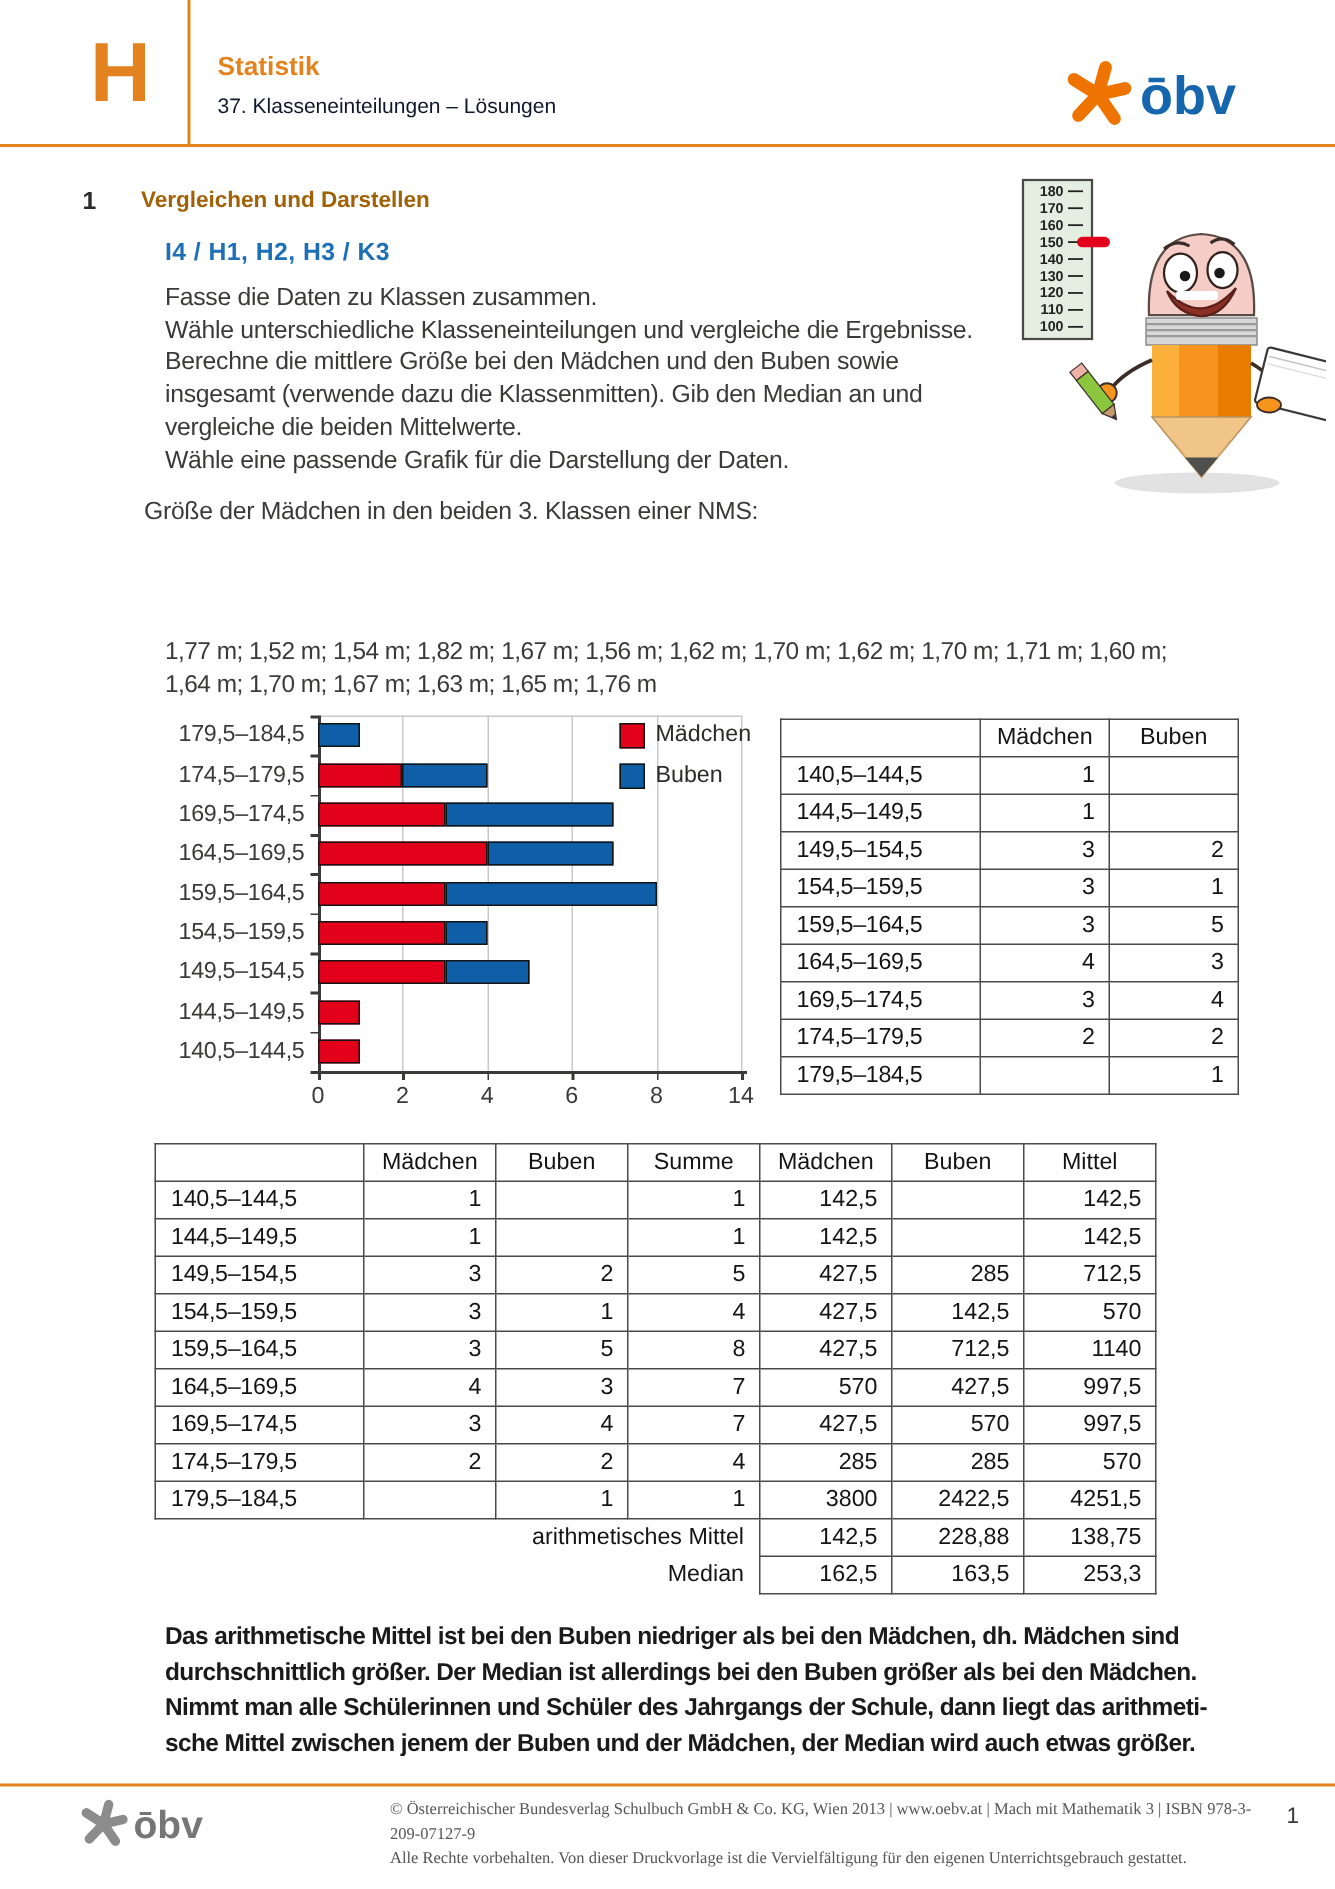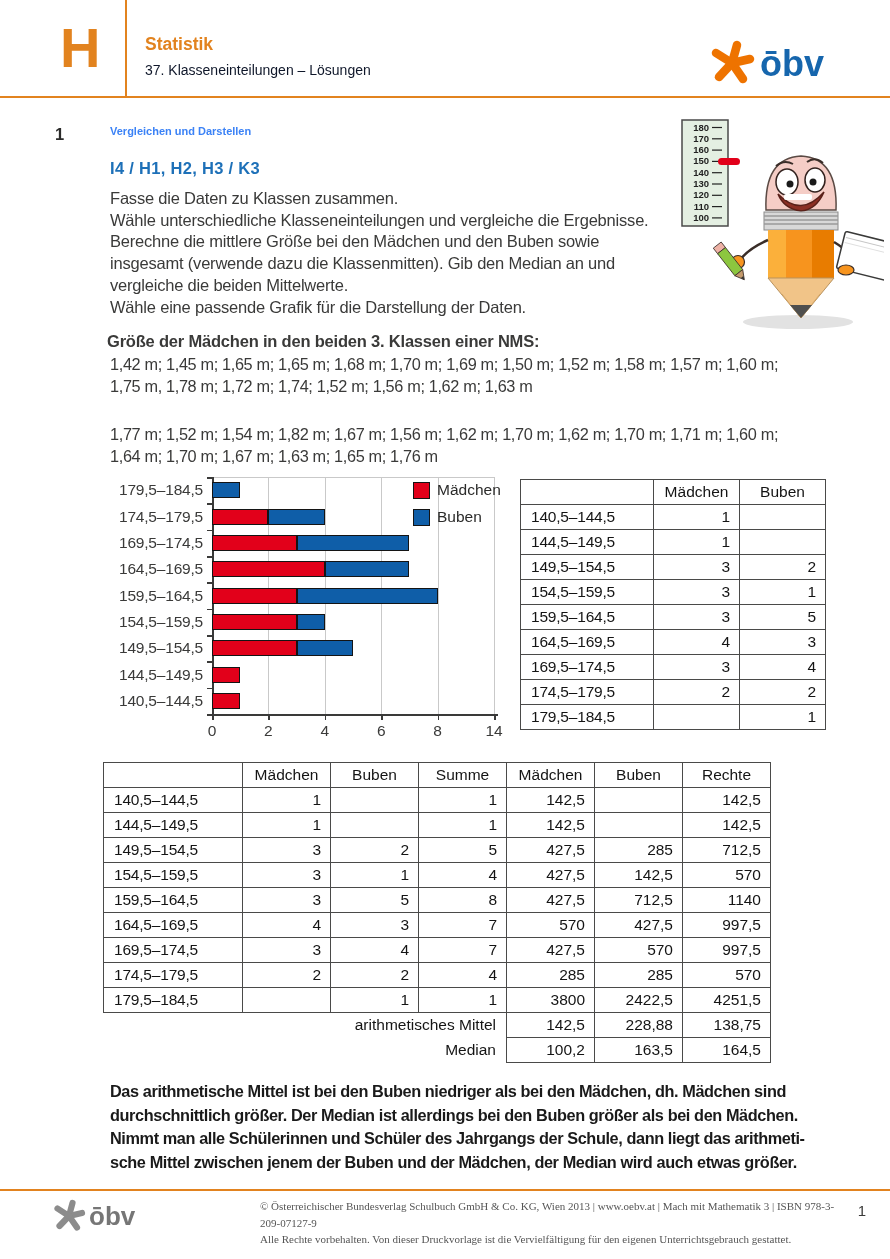--- a/index.html
+++ b/index.html
@@ -9,27 +9,27 @@
 
   
   .h-letter{left:60px;top:20px;font-size:56px;font-weight:bold;color:#e2831f;line-height:1;}
   .v-rule{left:125px;top:0;width:2px;height:97px;background:#e2831f;}
   .top-rule{left:0;top:96px;width:890px;height:2px;background:#e2831f;}
   .subject{left:145px;top:34px;font-size:17.5px;font-weight:bold;color:#e2831f;}
   .subtitle{left:145px;top:62px;font-size:14px;color:#0f172a;}
 
   
   .sec-num{left:55px;top:125px;font-size:16.5px;font-weight:bold;color:#2b2b2a;}
-  .sec-title{left:110px;top:125px;font-size:11px;font-weight:bold;color:#3b82f6;}
+  .sec-title{left:94px;top:125px;font-size:15px;font-weight:bold;color:#a16207;}
   .competences{left:110px;top:159px;font-size:16.5px;font-weight:bold;color:#1d70b8;letter-spacing:.3px;}
 
   .bodytext{font-size:16.5px;line-height:21.7px;letter-spacing:-0.2px;white-space:pre-line;}
   .intro{left:110px;top:188px;width:700px;}
   .data-head{font-size:16.5px;letter-spacing:-0.2px;}
-  .mh{left:107px;top:332px;font-weight:bold;}
+  .mh{left:96px;top:332px;}
   .mlines{left:110px;top:354px;width:780px;font-size:16.3px;line-height:21.8px;letter-spacing:-0.35px;white-space:pre-line;}
   .bh{left:110px;top:402px;}
   .blines{left:110px;top:424px;width:780px;font-size:16.3px;line-height:21.8px;letter-spacing:-0.35px;white-space:pre-line;}
 
   
   .chart{left:103px;top:474px;width:402px;height:290px;}
   .gridline{position:absolute;width:1px;background:#c9c9c9;}
   .gridtop{position:absolute;height:1px;background:#c9c9c9;}
   .yaxis{position:absolute;width:2px;background:#3a3a39;}
   .xaxis{position:absolute;height:2px;background:#3a3a39;}
@@ -157,22 +157,20 @@
   <div class="abs sec-title">Vergleichen und Darstellen</div>
   <div class="abs competences">I4  /  H1, H2, H3  /  K3</div>
 
   <div class="abs bodytext intro">Fasse die Daten zu Klassen zusammen.
 Wähle unterschiedliche Klasseneinteilungen und vergleiche die Ergebnisse.
 Berechne die mittlere Größe bei den Mädchen und den Buben sowie
 insgesamt (verwende dazu die Klassenmitten). Gib den Median an und
 vergleiche die beiden Mittelwerte.
 Wähle eine passende Grafik für die Darstellung der Daten.</div>
   <div class="abs data-head mh">Größe der Mädchen in den beiden 3. Klassen einer NMS:</div>
-  <div class="abs mlines">1,42 m; 1,45 m; 1,65 m; 1,65 m; 1,68 m; 1,70 m; 1,69 m; 1,50 m; 1,52 m; 1,58 m; 1,57 m; 1,60 m;
-1,75 m, 1,78 m; 1,72 m; 1,74; 1,52 m; 1,56 m; 1,62 m; 1,63 m</div>
   <div class="abs blines">1,77 m; 1,52 m; 1,54 m; 1,82 m; 1,67 m; 1,56 m; 1,62 m; 1,70 m; 1,62 m; 1,70 m; 1,71 m; 1,60 m;
 1,64 m; 1,70 m; 1,67 m; 1,63 m; 1,65 m; 1,76 m</div>
 
   <div class="abs chart" id="chart">
       <div class="gridtop" style="left: 109px; top: 3px; width: 282px;"></div>
       <div class="tick-x" style="left: 109px; top: 241px;"></div>
       <div class="xtick-label" style="left: 92px; top: 248px;">0</div>
       <div class="gridline" style="left: 165.4px; top: 3px; height: 237px;"></div>
       <div class="tick-x" style="left: 165.4px; top: 241px;"></div>
       <div class="xtick-label" style="left: 148.4px; top: 248px;">2</div>
@@ -301,21 +299,21 @@
         <col style="width: 88px;">
       </colgroup>
       <tbody>
         <tr>
           <td class="hcell"></td>
           <td class="hcell">Mädchen</td>
           <td class="hcell">Buben</td>
           <td class="hcell">Summe</td>
           <td class="hcell">Mädchen</td>
           <td class="hcell">Buben</td>
-          <td class="hcell">Rechte</td>
+          <td class="hcell">Mittel</td>
         </tr>
         <tr>
           <td class="ccell">140,5–144,5</td>
           <td class="ncell">1</td>
           <td class="ncell"></td>
           <td class="ncell">1</td>
           <td class="ncell">142,5</td>
           <td class="ncell"></td>
           <td class="ncell">142,5</td>
         </tr>
@@ -392,23 +390,23 @@
           <td class="ncell">4251,5</td>
         </tr>
         <tr>
           <td colspan="4" class="sumlabel">arithmetisches Mittel</td>
           <td class="ncell">142,5</td>
           <td class="ncell">228,88</td>
           <td class="ncell">138,75</td>
         </tr>
         <tr>
           <td colspan="4" class="sumlabel">Median</td>
-          <td class="ncell">100,2</td>
+          <td class="ncell">162,5</td>
           <td class="ncell">163,5</td>
-          <td class="ncell">164,5</td>
+          <td class="ncell">253,3</td>
         </tr>
       </tbody>
     </table>
 
   <div class="abs conclusion">Das arithmetische Mittel ist bei den Buben niedriger als bei den Mädchen, dh. Mädchen sind
 durchschnittlich größer. Der Median ist allerdings bei den Buben größer als bei den Mädchen.
 Nimmt man alle Schülerinnen und Schüler des Jahrgangs der Schule, dann liegt das arithmeti-
 sche Mittel zwischen jenem der Buben und der Mädchen, der Median wird auch etwas größer.</div>
 
   <div class="abs bottom-rule"></div>

